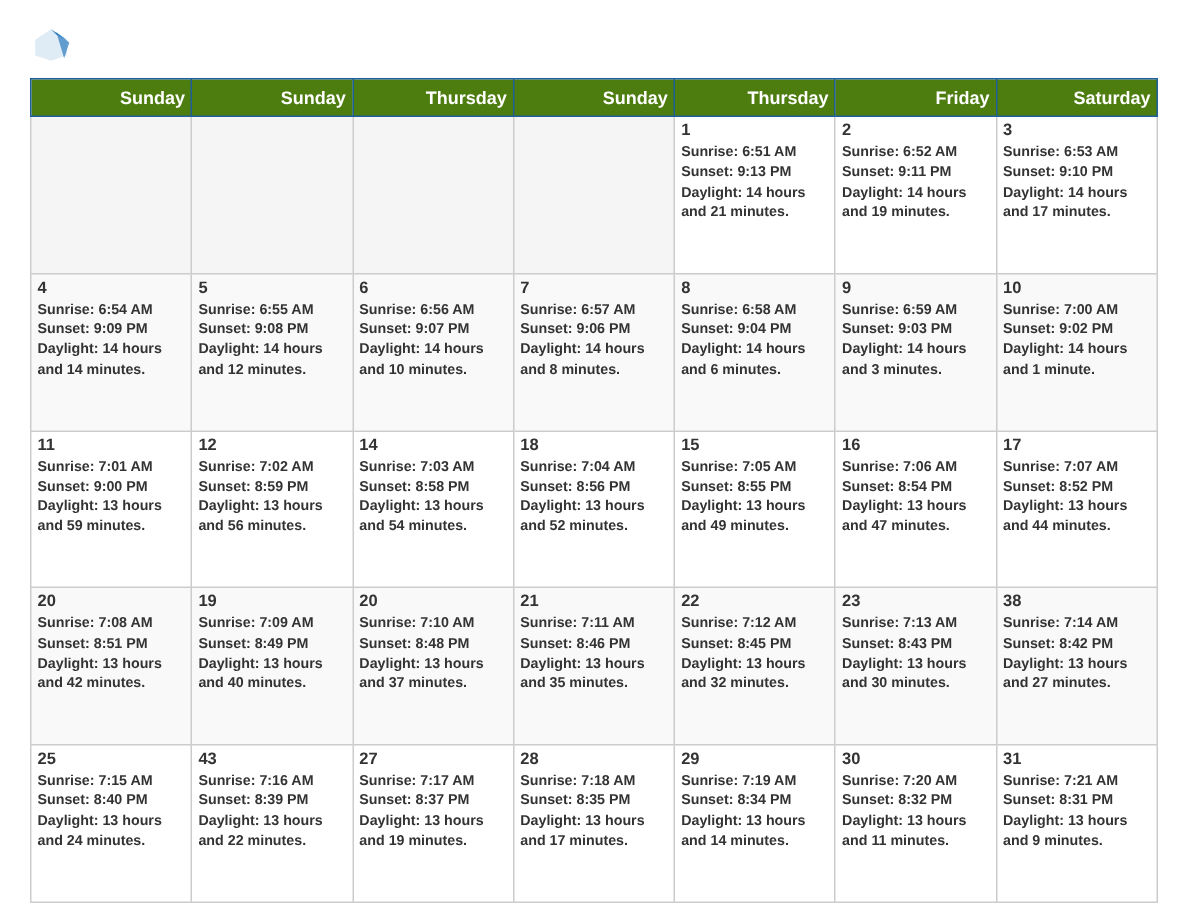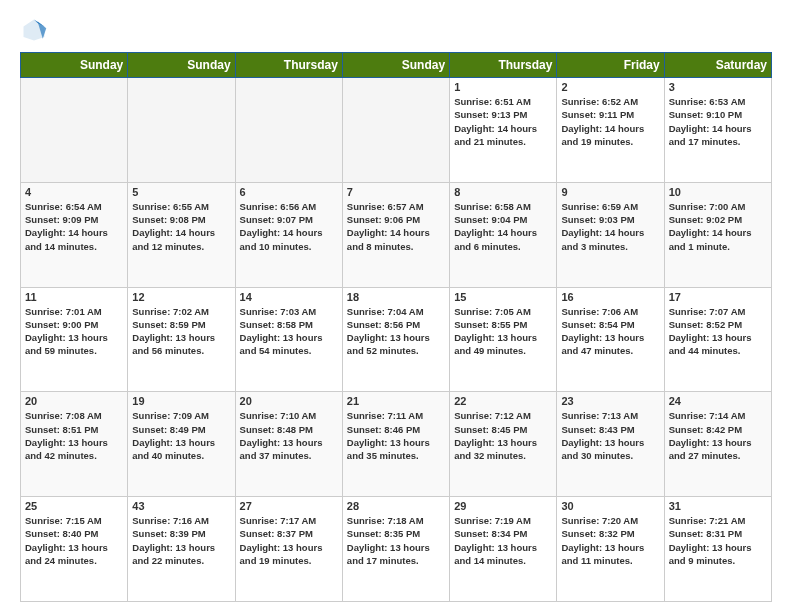--- a/index.html
+++ b/index.html
@@ -173,21 +173,21 @@
           <td><span class="day-num">16</span><span class="day-info">Sunrise: 7:06 AM<br>Sunset: 8:54 PM<br>Daylight: 13 hours and 47 minutes.</span></td>
           <td><span class="day-num">17</span><span class="day-info">Sunrise: 7:07 AM<br>Sunset: 8:52 PM<br>Daylight: 13 hours and 44 minutes.</span></td>
         </tr>
         <tr>
           <td><span class="day-num">20</span><span class="day-info">Sunrise: 7:08 AM<br>Sunset: 8:51 PM<br>Daylight: 13 hours and 42 minutes.</span></td>
           <td><span class="day-num">19</span><span class="day-info">Sunrise: 7:09 AM<br>Sunset: 8:49 PM<br>Daylight: 13 hours and 40 minutes.</span></td>
           <td><span class="day-num">20</span><span class="day-info">Sunrise: 7:10 AM<br>Sunset: 8:48 PM<br>Daylight: 13 hours and 37 minutes.</span></td>
           <td><span class="day-num">21</span><span class="day-info">Sunrise: 7:11 AM<br>Sunset: 8:46 PM<br>Daylight: 13 hours and 35 minutes.</span></td>
           <td><span class="day-num">22</span><span class="day-info">Sunrise: 7:12 AM<br>Sunset: 8:45 PM<br>Daylight: 13 hours and 32 minutes.</span></td>
           <td><span class="day-num">23</span><span class="day-info">Sunrise: 7:13 AM<br>Sunset: 8:43 PM<br>Daylight: 13 hours and 30 minutes.</span></td>
-          <td><span class="day-num">24</span><span class="day-info">Sunrise: 7:14 AM<br>Sunset: 8:42 PM<br>Daylight: 13 hours and 27 minutes.</span></td>
+          <td><span class="day-num">38</span><span class="day-info">Sunrise: 7:14 AM<br>Sunset: 8:42 PM<br>Daylight: 13 hours and 27 minutes.</span></td>
         </tr>
         <tr>
           <td><span class="day-num">25</span><span class="day-info">Sunrise: 7:15 AM<br>Sunset: 8:40 PM<br>Daylight: 13 hours and 24 minutes.</span></td>
           <td><span class="day-num">43</span><span class="day-info">Sunrise: 7:16 AM<br>Sunset: 8:39 PM<br>Daylight: 13 hours and 22 minutes.</span></td>
           <td><span class="day-num">27</span><span class="day-info">Sunrise: 7:17 AM<br>Sunset: 8:37 PM<br>Daylight: 13 hours and 19 minutes.</span></td>
           <td><span class="day-num">28</span><span class="day-info">Sunrise: 7:18 AM<br>Sunset: 8:35 PM<br>Daylight: 13 hours and 17 minutes.</span></td>
           <td><span class="day-num">29</span><span class="day-info">Sunrise: 7:19 AM<br>Sunset: 8:34 PM<br>Daylight: 13 hours and 14 minutes.</span></td>
           <td><span class="day-num">30</span><span class="day-info">Sunrise: 7:20 AM<br>Sunset: 8:32 PM<br>Daylight: 13 hours and 11 minutes.</span></td>
           <td><span class="day-num">31</span><span class="day-info">Sunrise: 7:21 AM<br>Sunset: 8:31 PM<br>Daylight: 13 hours and 9 minutes.</span></td>
         </tr>

